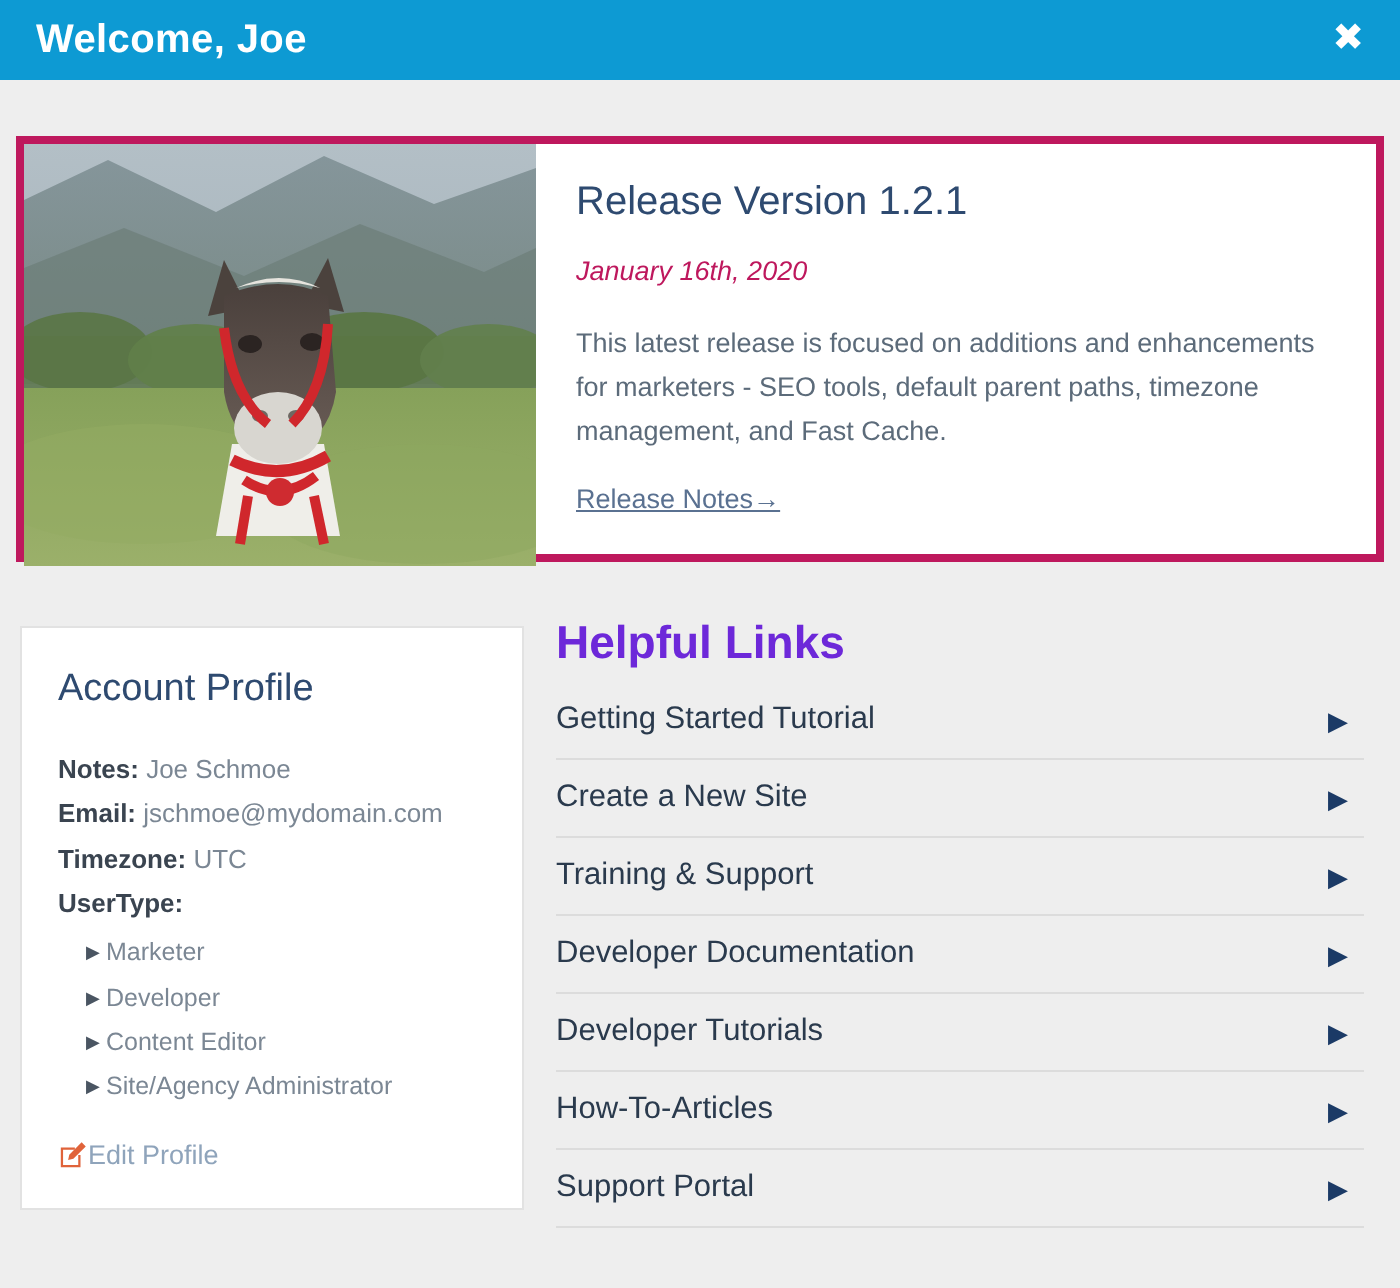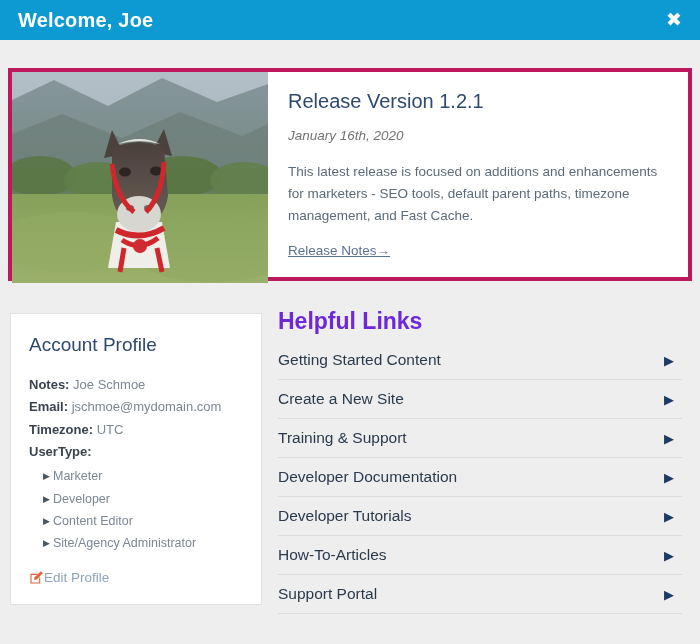--- a/index.html
+++ b/index.html
@@ -91,21 +91,21 @@
     box-sizing: border-box;
   }
   .release-title {
     color: #2e4a70;
     font-size: 20px;
     font-weight: normal;
     margin: 0 0 16px 0;
     line-height: 1.1;
   }
   .release-date {
-    color: #737373;
+    color: #be185d;
     font-size: 13.5px;
     font-style: italic;
     margin: 0 0 18px 0;
   }
   .release-desc {
     color: #5c6b7a;
     font-size: 13.5px;
     line-height: 1.62;
     margin: 0 0 14px 0;
     max-width: 395px;
@@ -327,21 +327,21 @@
           </svg>
         </span>
         <span>Edit Profile</span>
       </div>
     </div>
 
     <div class="links-section">
       <div class="links-title">Helpful Links</div>
 
       <div class="link-row">
-        <span class="label">Getting Started Content</span>
+        <span class="label">Getting Started Tutorial</span>
         <span class="arrow">▶</span>
       </div>
       <div class="link-row">
         <span class="label">Create a New Site</span>
         <span class="arrow">▶</span>
       </div>
       <div class="link-row">
         <span class="label">Training &amp; Support</span>
         <span class="arrow">▶</span>
       </div>

